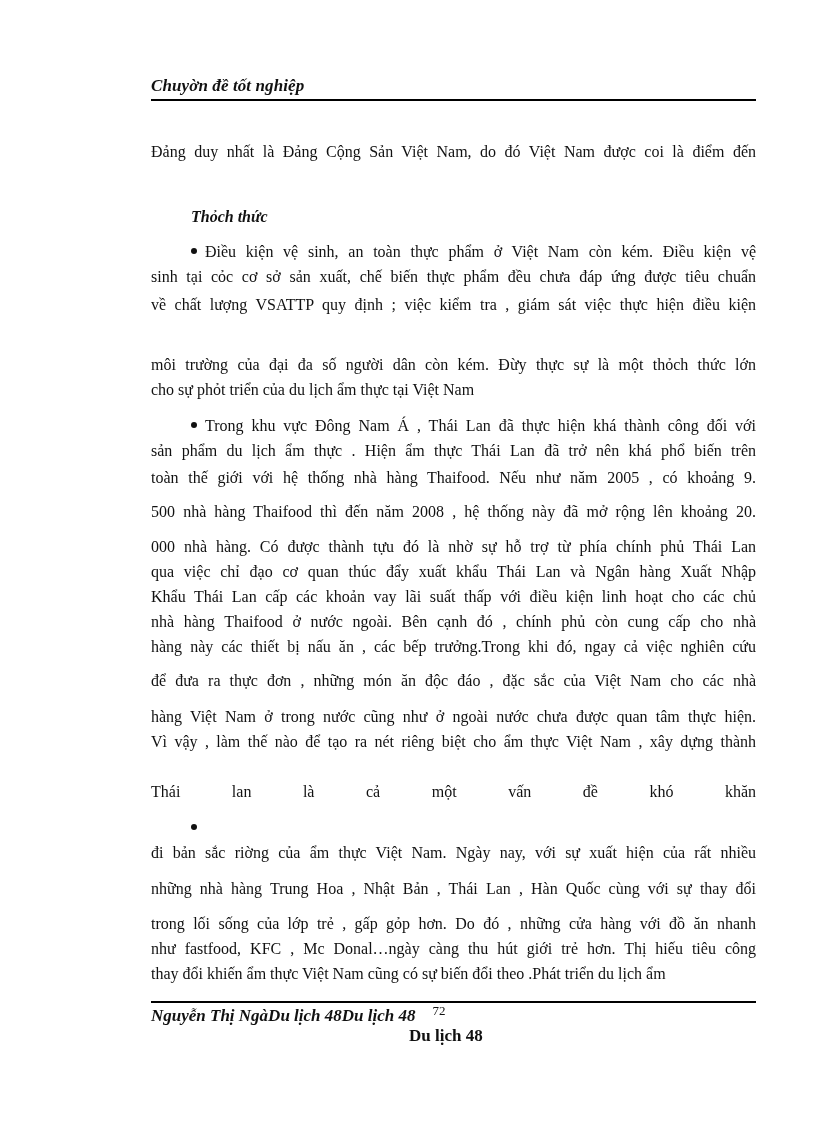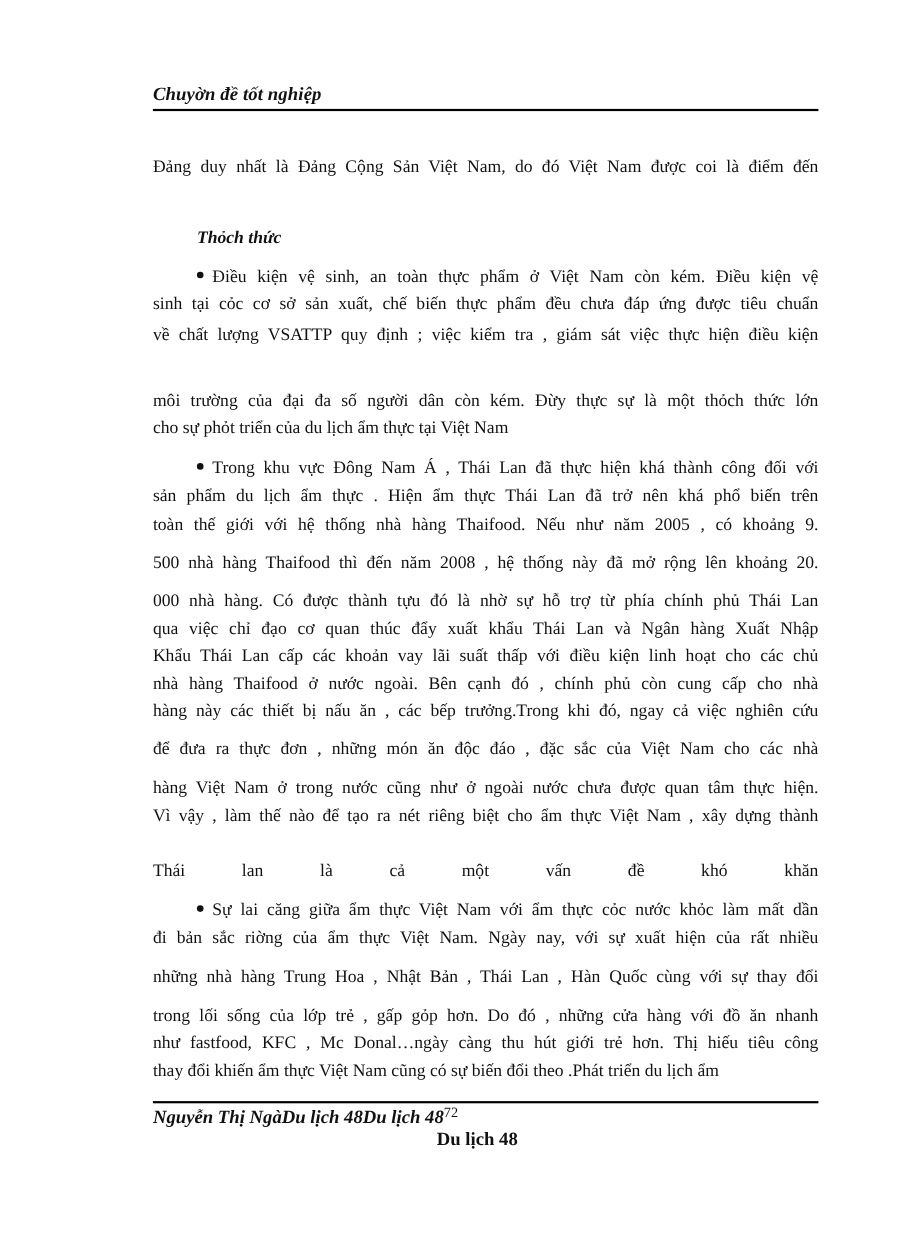--- a/index.html
+++ b/index.html
@@ -1,33 +1,33 @@
 <!DOCTYPE html>
 <html><head>
 <meta charset="utf-8">
 <style>
   html, body { margin: 0; padding: 0; background: #ffffff; }
   body { width: 816px; height: 1123px; position: relative; overflow: hidden;
          font-family: "Liberation Serif", "DejaVu Serif", serif; color: #111; }
-  .page { position: absolute; left: 4px; top: 0; width: 693px; height: 1123px; padding-left: 21px; }
+  .page { position: absolute; left: 16px; top: 0; width: 693px; height: 1123px; padding-left: 21px; }
   .header-title { position: absolute; left: 135px; top: 76px; font-size: 17px;
          font-weight: bold; font-style: italic; letter-spacing: 0.1px; }
   .rule { position: absolute; left: 135px; width: 605px; height: 0; border-top: 2px solid #000; }
   .rule.top { top: 99px; }
   .rule.bottom { top: 1001px; }
   .line { position: absolute; left: 135px; width: 605px; font-size: 16px; line-height: 20px;
           white-space: nowrap; }
   .justify { text-align: justify; text-align-last: justify; }
   .indent-bullet { left: 175px; width: 565px; }
   .subhead { position: absolute; left: 175px; font-size: 16px; font-weight: bold; font-style: italic; }
   .bullet { display: inline-block; width: 6px; height: 6px; background: #111; border-radius: 50%;
             vertical-align: middle; margin-right: 8px; position: relative; top: -2px; }
   .footer-name { position: absolute; left: 135px; top: 1003px; font-size: 17px; font-weight: bold;
           font-style: italic; }
-  .footer-page { font-weight: normal; font-style: normal; font-size: 13px; vertical-align: 6px; }
+  .footer-page { font-weight: normal; font-style: normal; font-size: 13px; vertical-align: 6px; margin-left: 17px; }
   .footer-line2 { position: absolute; left: 393px; top: 1026px; font-size: 17px; font-weight: bold;
           }
 </style>
 </head>
 <body>
 
 <div class="page">
 
   <div class="header-title">Chuyờn đề tốt nghiệp</div>
   <div class="rule top"></div>
@@ -49,21 +49,21 @@
   <div class="line justify" style="top:537px">000 nhà hàng. Có được thành tựu đó là nhờ sự hỗ trợ từ phía chính phủ Thái Lan</div>
   <div class="line justify" style="top:562px">qua việc chỉ đạo cơ quan thúc đẩy xuất khẩu Thái Lan và Ngân hàng Xuất Nhập</div>
   <div class="line justify" style="top:587px">Khẩu Thái Lan cấp các khoản vay lãi suất thấp với điều kiện linh hoạt cho các chủ</div>
   <div class="line justify" style="top:612px">nhà hàng Thaifood ở nước ngoài. Bên cạnh đó , chính phủ còn cung cấp cho nhà</div>
   <div class="line justify" style="top:637px">hàng này các thiết bị nấu ăn , các bếp trưởng.Trong khi đó, ngay cả việc nghiên cứu</div>
   <div class="line justify" style="top:671px">để đưa ra thực đơn , những món ăn độc đáo , đặc sắc của Việt Nam cho các nhà</div>
   <div class="line justify" style="top:707px">hàng Việt Nam ở trong nước cũng như ở ngoài nước chưa được quan tâm thực hiện.</div>
   <div class="line justify" style="top:732px">Vì vậy , làm thế nào để tạo ra nét riêng biệt cho ẩm thực Việt Nam , xây dựng thành</div>
   <div class="line justify" style="top:782px">Thái lan là cả một vấn đề khó khăn</div>
 
-  <div class="line justify indent-bullet" style="top:818px"><span class="bullet"></span><span>Sự lai căng giữa ẩm thực Việt Nam với ẩm thực cỏc nước khỏc làm mất dần</span></div>
+  <div class="line justify indent-bullet" style="top:818px"><span class="bullet"></span></div>
   <div class="line justify" style="top:843px">đi bản sắc riờng của ẩm thực Việt Nam. Ngày nay, với sự xuất hiện của rất nhiều</div>
   <div class="line justify" style="top:879px">những nhà hàng Trung Hoa , Nhật Bản , Thái Lan , Hàn Quốc cùng với sự thay đổi</div>
   <div class="line justify" style="top:914px">trong lối sống của lớp trẻ , gấp gỏp hơn. Do đó , những cửa hàng với đồ ăn nhanh</div>
   <div class="line justify" style="top:939px">như fastfood, KFC , Mc Donal…ngày càng thu hút giới trẻ hơn. Thị hiếu tiêu công</div>
   <div class="line" style="top:964px">thay đổi khiến ẩm thực Việt Nam cũng có sự biến đổi theo .Phát triển du lịch ẩm</div>
 
   <div class="rule bottom"></div>
   <div class="footer-name"><span>Nguyễn Thị NgàDu lịch 48Du lịch 48</span><span class="footer-page">72</span></div>
   <div class="footer-line2">Du lịch 48</div>
 

